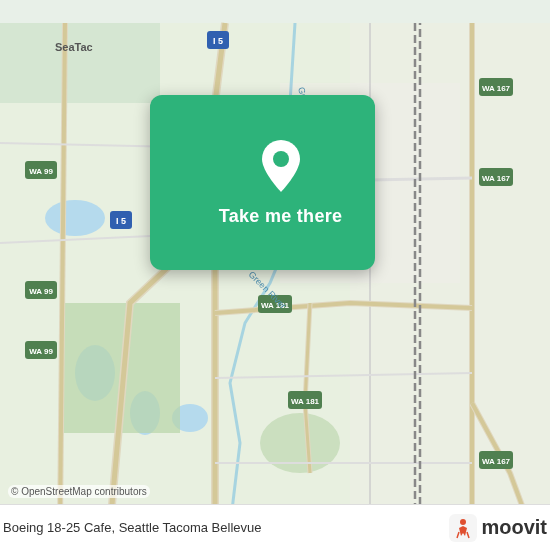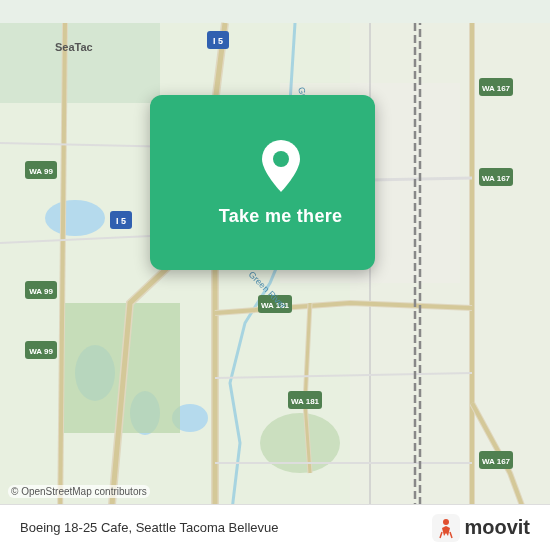--- a/index.html
+++ b/index.html
@@ -64,21 +64,21 @@
     #bottom-bar {
       position: absolute;
       bottom: 0;
       left: 0;
       width: 100%;
       height: 46px;
       background: white;
       display: flex;
       align-items: center;
       justify-content: space-between;
-      padding: 0 20px;
+      padding: 0 3px;
       border-top: 1px solid #ddd;
     }
 
     #location-text {
       font-size: 13px;
       color: #333;
       font-weight: 500;
     }
 
     #moovit-logo {

